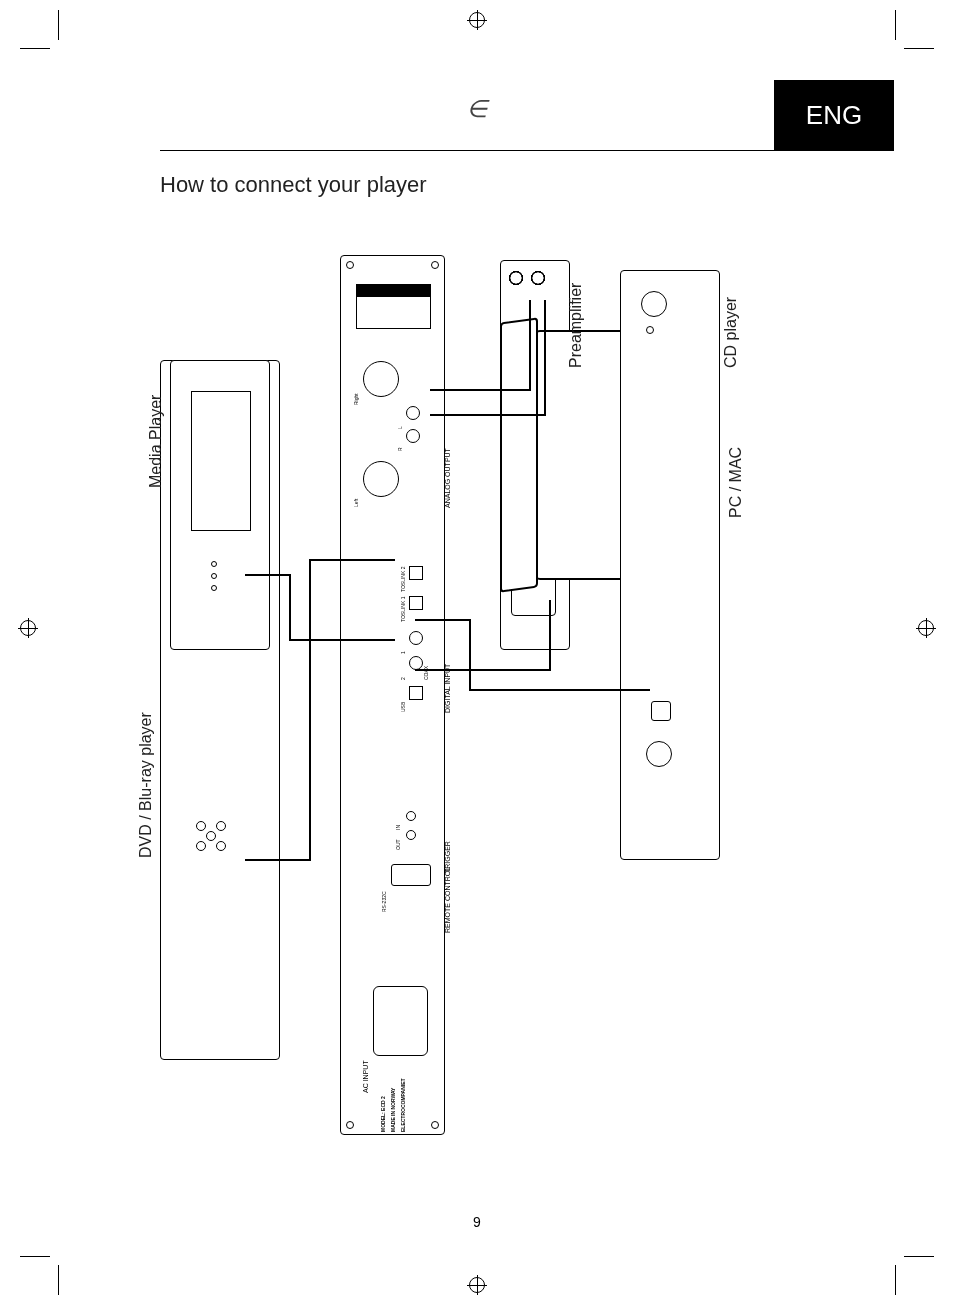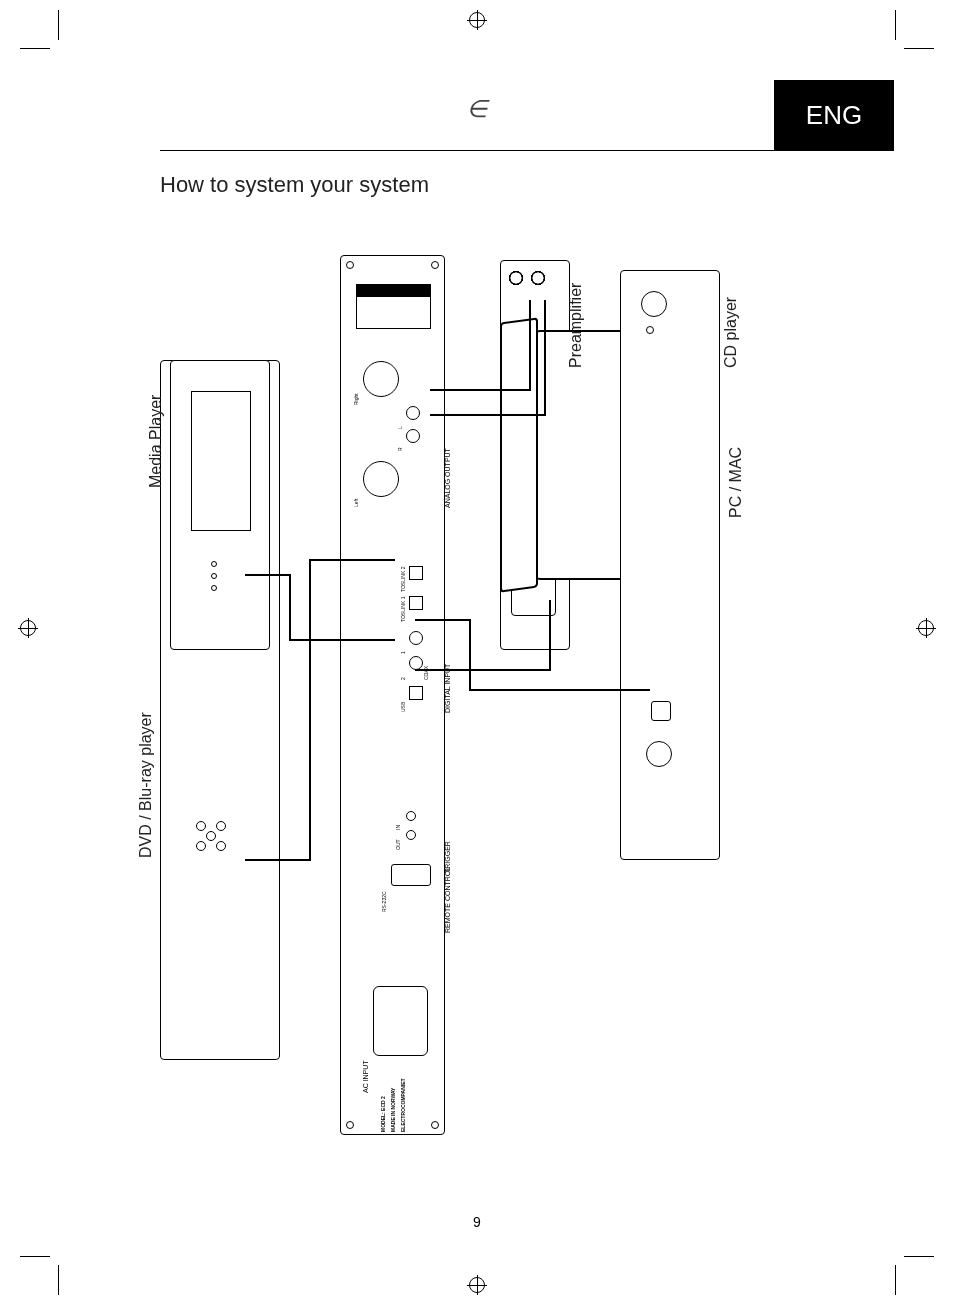--- a/index.html
+++ b/index.html
@@ -97,21 +97,21 @@
 <div class="reg-mark reg-right"></div>
 
 <div class="logo">∈</div>
 
 <div class="eng-badge">
   <span>ENG</span>
 </div>
 
 <div class="header-rule"></div>
 
-<div class="heading">How to system your system</div>
+<div class="heading">How to connect your player</div>
 
 <div class="diagram">
 
   <div class="device-box dvd">
     <div style="position:absolute; left:10px; top:10px; width:6px; height:6px; border-radius:50%; border:1px solid #000;"></div>
     <div style="position:absolute; left:25px; top:70px; width:70px; height:170px; border:1px solid #000;"></div>
     <div style="position:absolute; left:35px; top:460px; width:50px; height:50px;">
       <div class="port" style="left:0;top:0;width:10px;height:10px;"></div>
       <div class="port" style="left:20px;top:0;width:10px;height:10px;"></div>
       <div class="port" style="left:0;top:20px;width:10px;height:10px;"></div>

